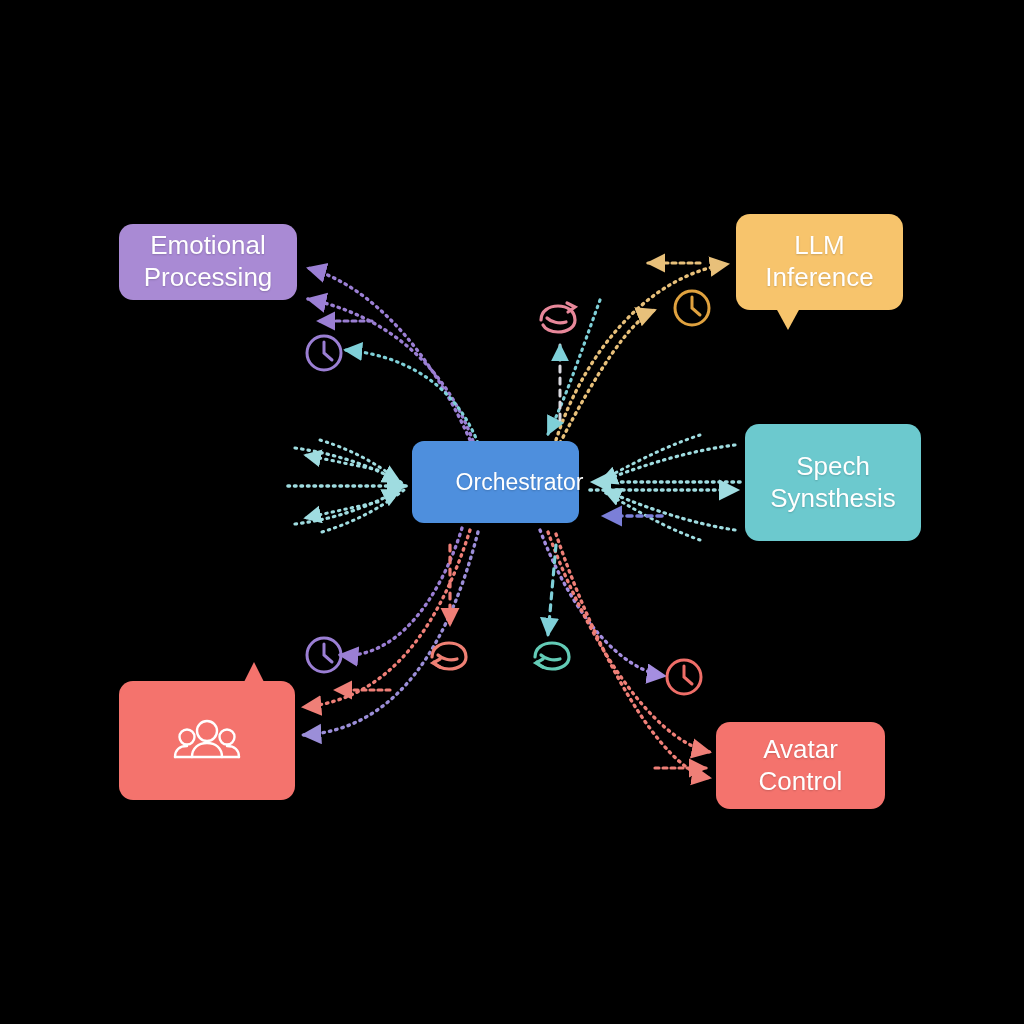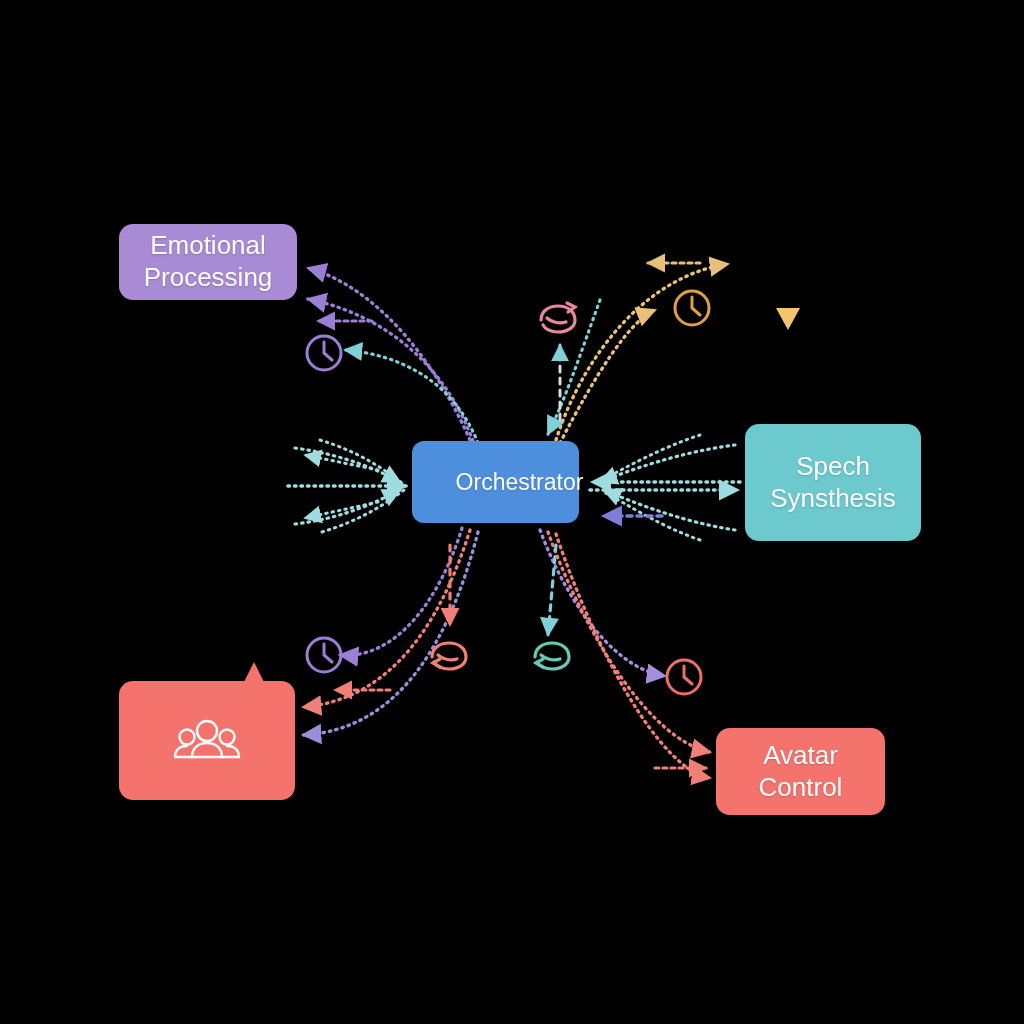--- a/index.html
+++ b/index.html
@@ -79,21 +79,20 @@
     width: 0; height: 0;
     border-left: 11px solid transparent;
     border-right: 11px solid transparent;
     border-bottom: 22px solid #f4736d;
     z-index: 5;
   }
   #node-avatar {
     left: 716px; top: 722px; width: 169px; height: 87px;
     background: #f4736d;
     font-size: 26px;
-    margin-top: 6px;
   }
   .node-icon {
     width: 74px;
     height: 50px;
   }
   .float-icon {
     position: absolute;
     z-index: 6;
   }
 </style>
@@ -193,20 +192,24 @@
         <path d="M655,768 L706,768" stroke="#ef7f77" stroke-width="3.2" stroke-dasharray="4 4" marker-end="url(#ah-red)"></path>
       </g>
     </g>
   </svg>
 
   <div class="node" id="node-emotional">
     <span class="node-label">Emotional
 Processing</span>
   </div>
 
+  <div class="node" id="node-llm">
+    <span class="node-label">LLM
+Inference</span>
+  </div>
   <div id="node-llm-tail"></div>
 
   <div class="node" id="node-orchestrator">
     <span class="node-label">Orchestrator</span>
   </div>
 
   <div class="node" id="node-speech">
     <span class="node-label">Spech
 Synsthesis</span>
   </div>

